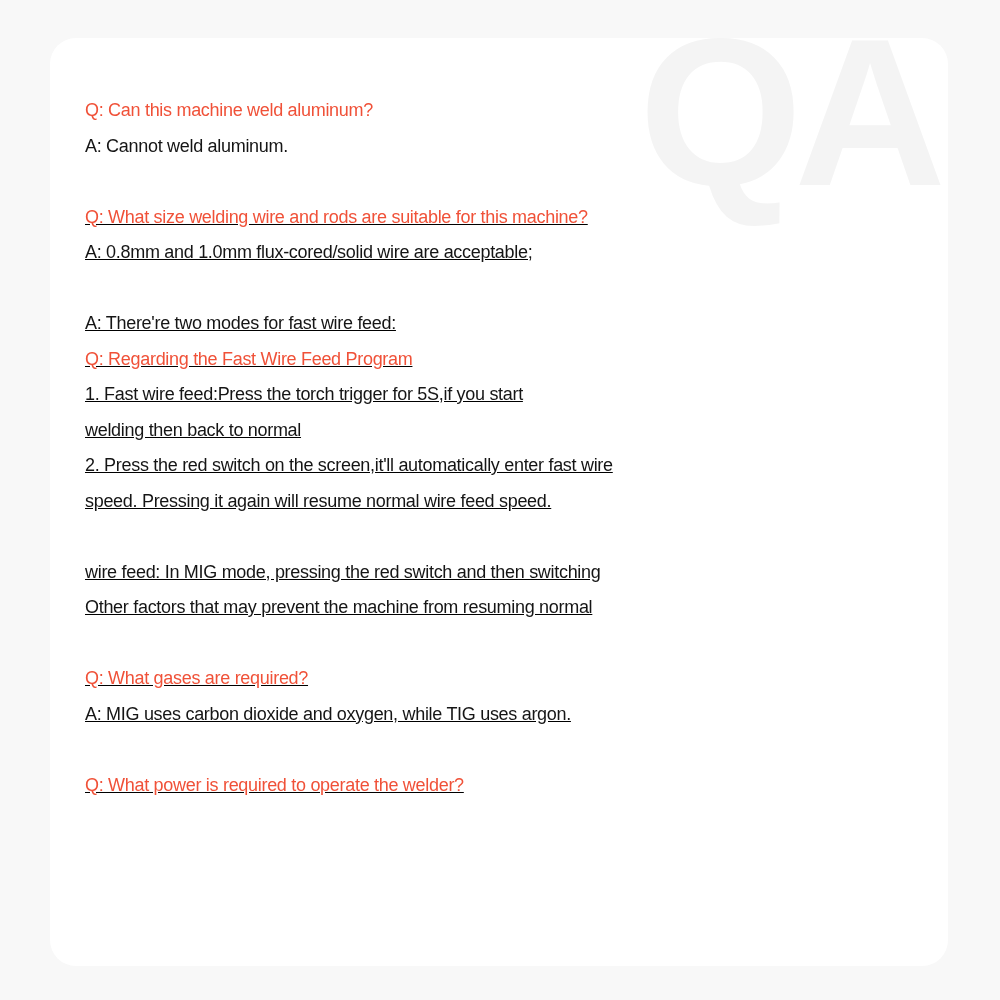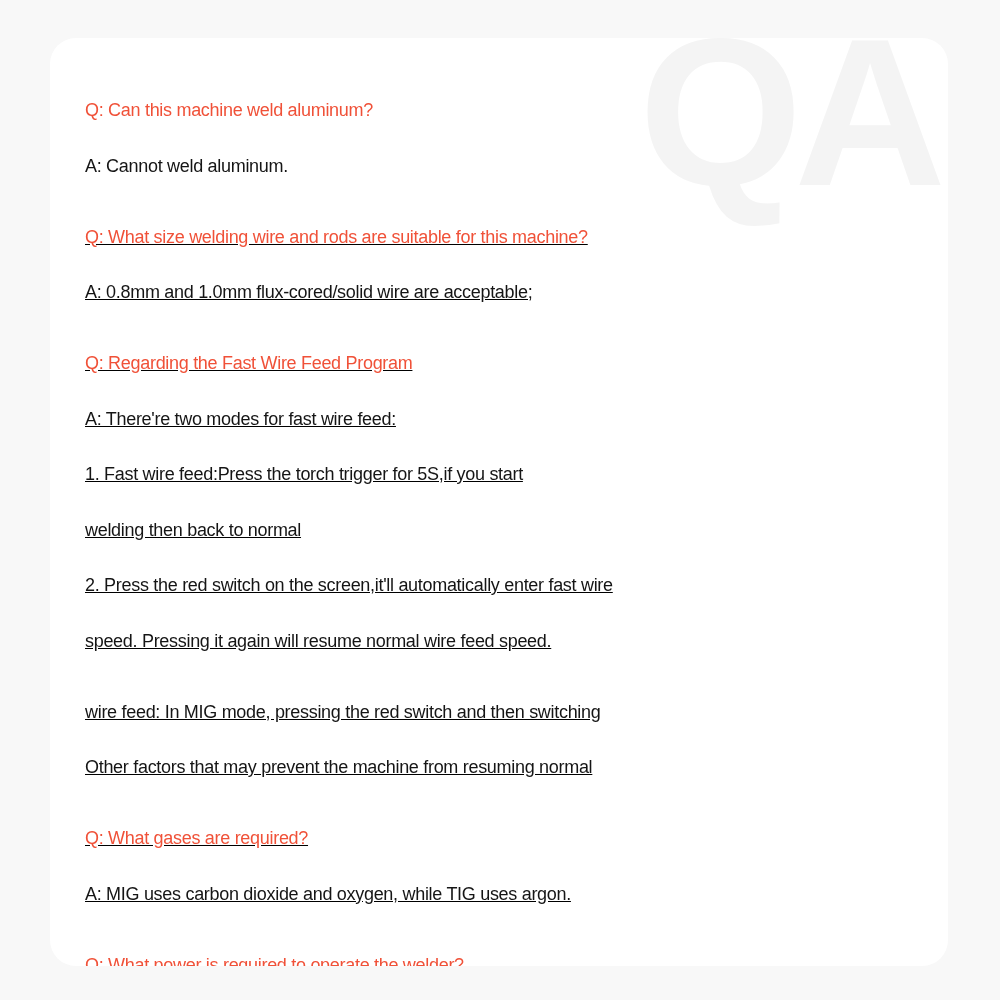--- a/index.html
+++ b/index.html
@@ -46,43 +46,43 @@
     margin-top: 35.5px;
     text-decoration: underline;
   }
   .line {
     font-size: 18px;
     line-height: 35.5px;
     letter-spacing: -0.3px;
     white-space: nowrap;
   }
   .q { color: var(--q-color, #F05138); }
-  .a { color: var(--a-color, #151515); margin-top: 20px; }
+  .a { color: var(--a-color, #151515); }
 </style>
 </head>
 <body>
 
 <div class="page">
   <div class="card">
     <div class="watermark">QA</div>
     <div class="content">
 
       <section class="block">
         <div class="line q">Q: Can this machine weld aluminum?</div>
         <div class="line a">A: Cannot weld aluminum.</div>
       </section>
 
       <section class="block">
         <div class="line q">Q: What size welding wire and rods are suitable for this machine?</div>
         <div class="line a">A: 0.8mm and 1.0mm flux-cored/solid wire are acceptable;</div>
       </section>
 
       <section class="block">
+        <div class="line a">A: There're two modes for fast wire feed:</div>
         <div class="line q">Q: Regarding the Fast Wire Feed Program</div>
-        <div class="line a">A: There're two modes for fast wire feed:</div>
         <div class="line a">1. Fast wire feed:Press the torch trigger for 5S,if you start</div>
         <div class="line a">welding then back to normal</div>
         <div class="line a">2. Press the red switch on the screen,it'll automatically enter fast wire</div>
         <div class="line a">speed. Pressing it again will resume normal wire feed speed.</div>
       </section>
 
       <section class="block">
         <div class="line a">wire feed: In MIG mode, pressing the red switch and then switching</div>
         <div class="line a">Other factors that may prevent the machine from resuming normal</div>
       </section>

